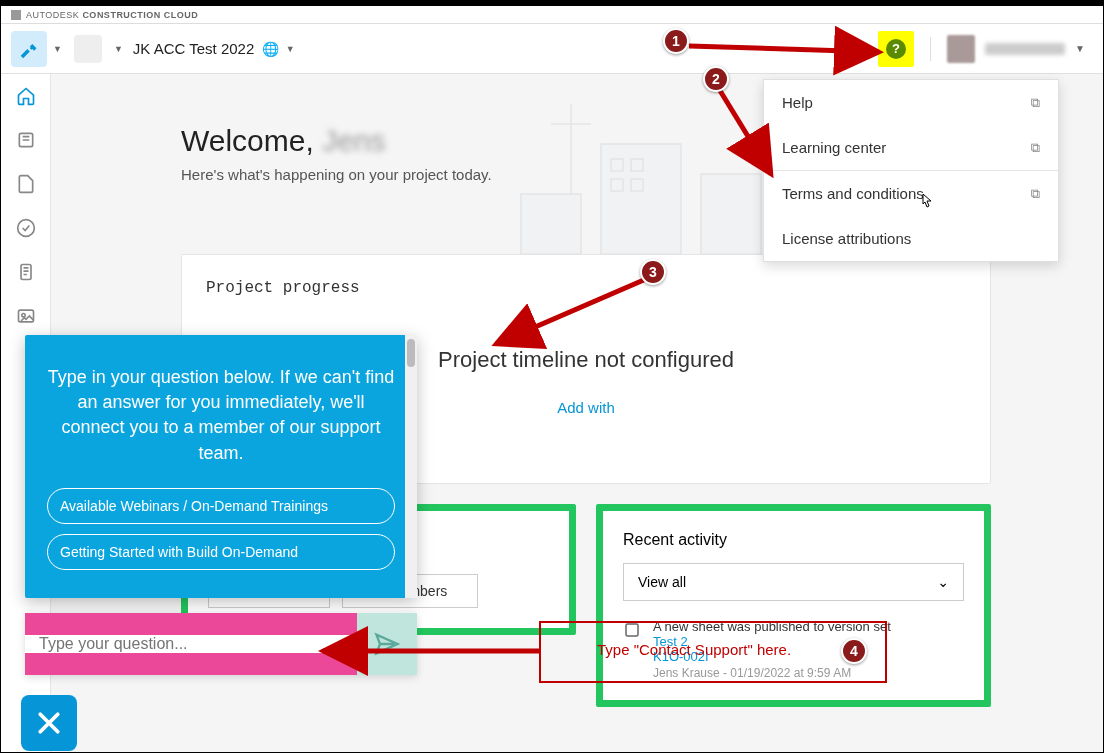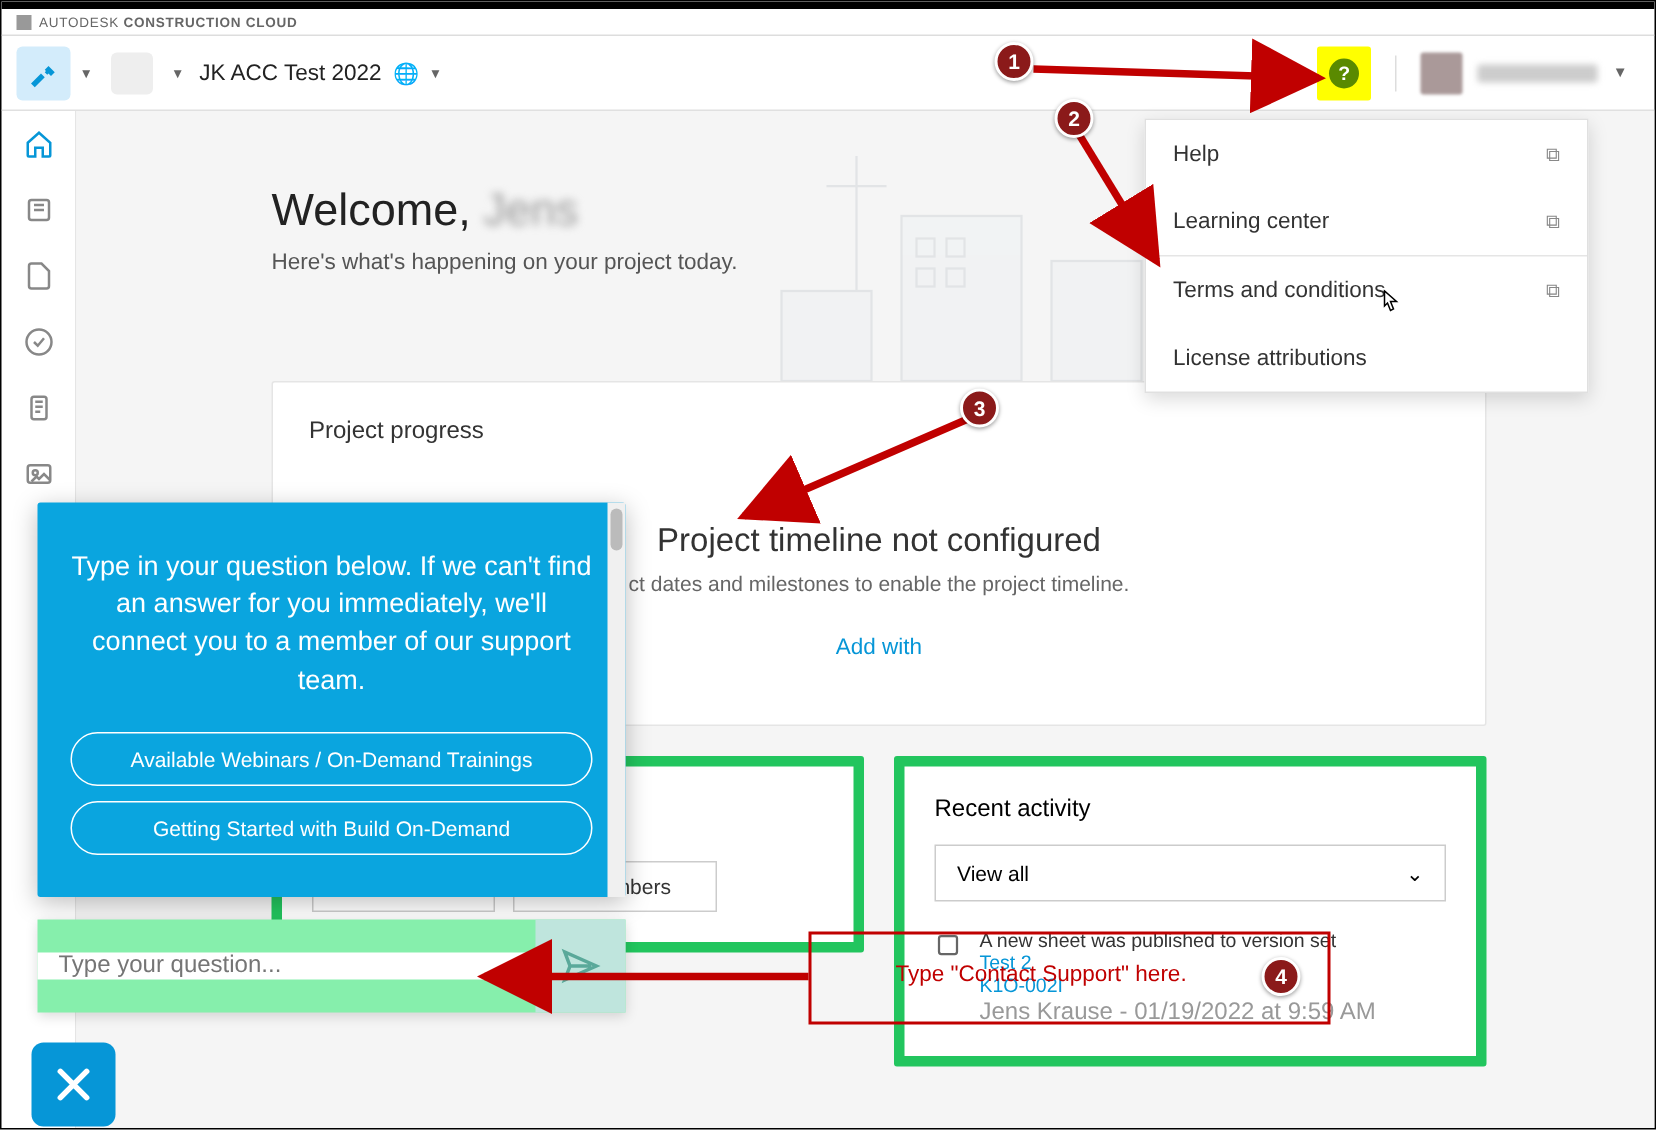--- a/index.html
+++ b/index.html
@@ -92,21 +92,21 @@
   .card {
     position:absolute;
     background:#fff;
     border:1px solid #e5e5e5;
     border-radius:2px;
   }
   .progress-card {
     left:130px; top:180px; width:810px; height:230px;
     padding:24px;
   }
-  .progress-card h3 { font-size:16px; font-weight:400; color:#333;}
+  .progress-card h3 { font-size:16px; font-weight:400; color:#333;font-family:Liberation Mono, monospace;}
   .progress-card .pt-title { font-size:22px; color:#333; text-align:center; margin-top:50px;}
   .progress-card .pt-desc { font-size:14px; color:#666; text-align:center; margin-top:8px;}
   .progress-card .add-dates { color:#0696d7; font-size:15px; text-align:center; margin-top:26px; cursor:pointer;}
 
   .two-col { position:absolute; left:130px; top:430px; width:810px; display:flex; gap:20px;}
   .col { flex:1;}
   .card2 { background:#fff; border:7px solid #22c55e; border-radius:2px; padding:20px;}
   .stat-row { display:flex; align-items:center; gap:10px; font-size:18px; color:#333; margin-bottom:16px;}
   .ppl-icon svg { width:22px; height:22px; color:#555;}
   .btn-outline {
@@ -117,21 +117,21 @@
   .recent h3 { font-size:16px; font-weight:400; margin-bottom:14px;}
   .view-all {
     border:1px solid #ccc; padding:10px 14px; display:flex;
     justify-content:space-between; align-items:center; font-size:14px;
     cursor:pointer;
   }
   .activity-item { margin-top:18px; display:flex; gap:10px;}
   .act-ico { width:20px; flex-shrink:0; color:#666; margin-top:2px;}
   .act-body { font-size:13px; color:#333;}
   .act-body .link { color:#0696d7;}
-  .act-body .meta { color:#999; font-size:16px; margin-top:2px;}
+  .act-body .meta { color:#999; font-size:12px; margin-top:2px;}
 
   
   .help-menu {
     position:absolute;
     right:44px; top:78px;
     width:296px;
     background:#fff;
     border:1px solid #e0e0e0;
     box-shadow:0 4px 12px rgba(0,0,0,0.15);
     z-index:50;
@@ -165,29 +165,29 @@
     position:absolute; right:0; top:0; width:12px; height:100%;
     background:#f0f0f0;
   }
   .chat-panel-scroll .thumb { position:absolute; top:4px; left:2px; width:8px; height:28px; background:#bbb; border-radius:4px;}
   .chat-panel p {
     color:#fff; font-size:18px; text-align:center; line-height:1.4;
     margin-bottom:22px;
   }
   .chat-panel .pill {
     border:1px solid #fff; color:#fff; border-radius:22px;
-    padding:9px 12px; text-align:center; font-size:14px;
+    padding:9px 12px; text-align:left; font-size:14px;
     margin-bottom:10px; cursor:pointer;
   }
 
   .chat-input-row {
     position:absolute;
     left:24px; top:612px;
     width:392px; height:62px;
-    background:#86efac;
+    background:#ec4899;
     display:flex; align-items:center;
     z-index:80;
     box-shadow:0 2px 8px rgba(0,0,0,0.15);
   }
   .chat-input-row input {
     flex:1; border:none; outline:none;
     font-size:16px; color:#888; padding:0 14px;
   }
   .send-btn {
     width:60px; height:62px;
@@ -322,21 +322,20 @@
         <rect x="100" y="75" width="12" height="12" fill="none"></rect>
         <rect x="120" y="75" width="12" height="12" fill="none"></rect>
         <rect x="100" y="95" width="12" height="12" fill="none"></rect>
         <rect x="120" y="95" width="12" height="12" fill="none"></rect>
       </g>
     </svg>
 
     <div class="card progress-card">
       <h3>Project progress</h3>
       <div class="pt-title">Project timeline not configured</div>
-      <div class="pt-desc">ct dates and milestones to enable the project timeline.</div>
       <div class="add-dates">Add with</div>
     </div>
 
     <div class="two-col">
       <div class="col">
         <div class="card2">
           <div class="stat-row">
             <span class="ppl-icon"><svg viewBox="0 0 24 24" fill="none" stroke="currentColor" stroke-width="2">
                   <circle cx="8" cy="8" r="3"></circle>
                   <circle cx="16" cy="8" r="3"></circle>

